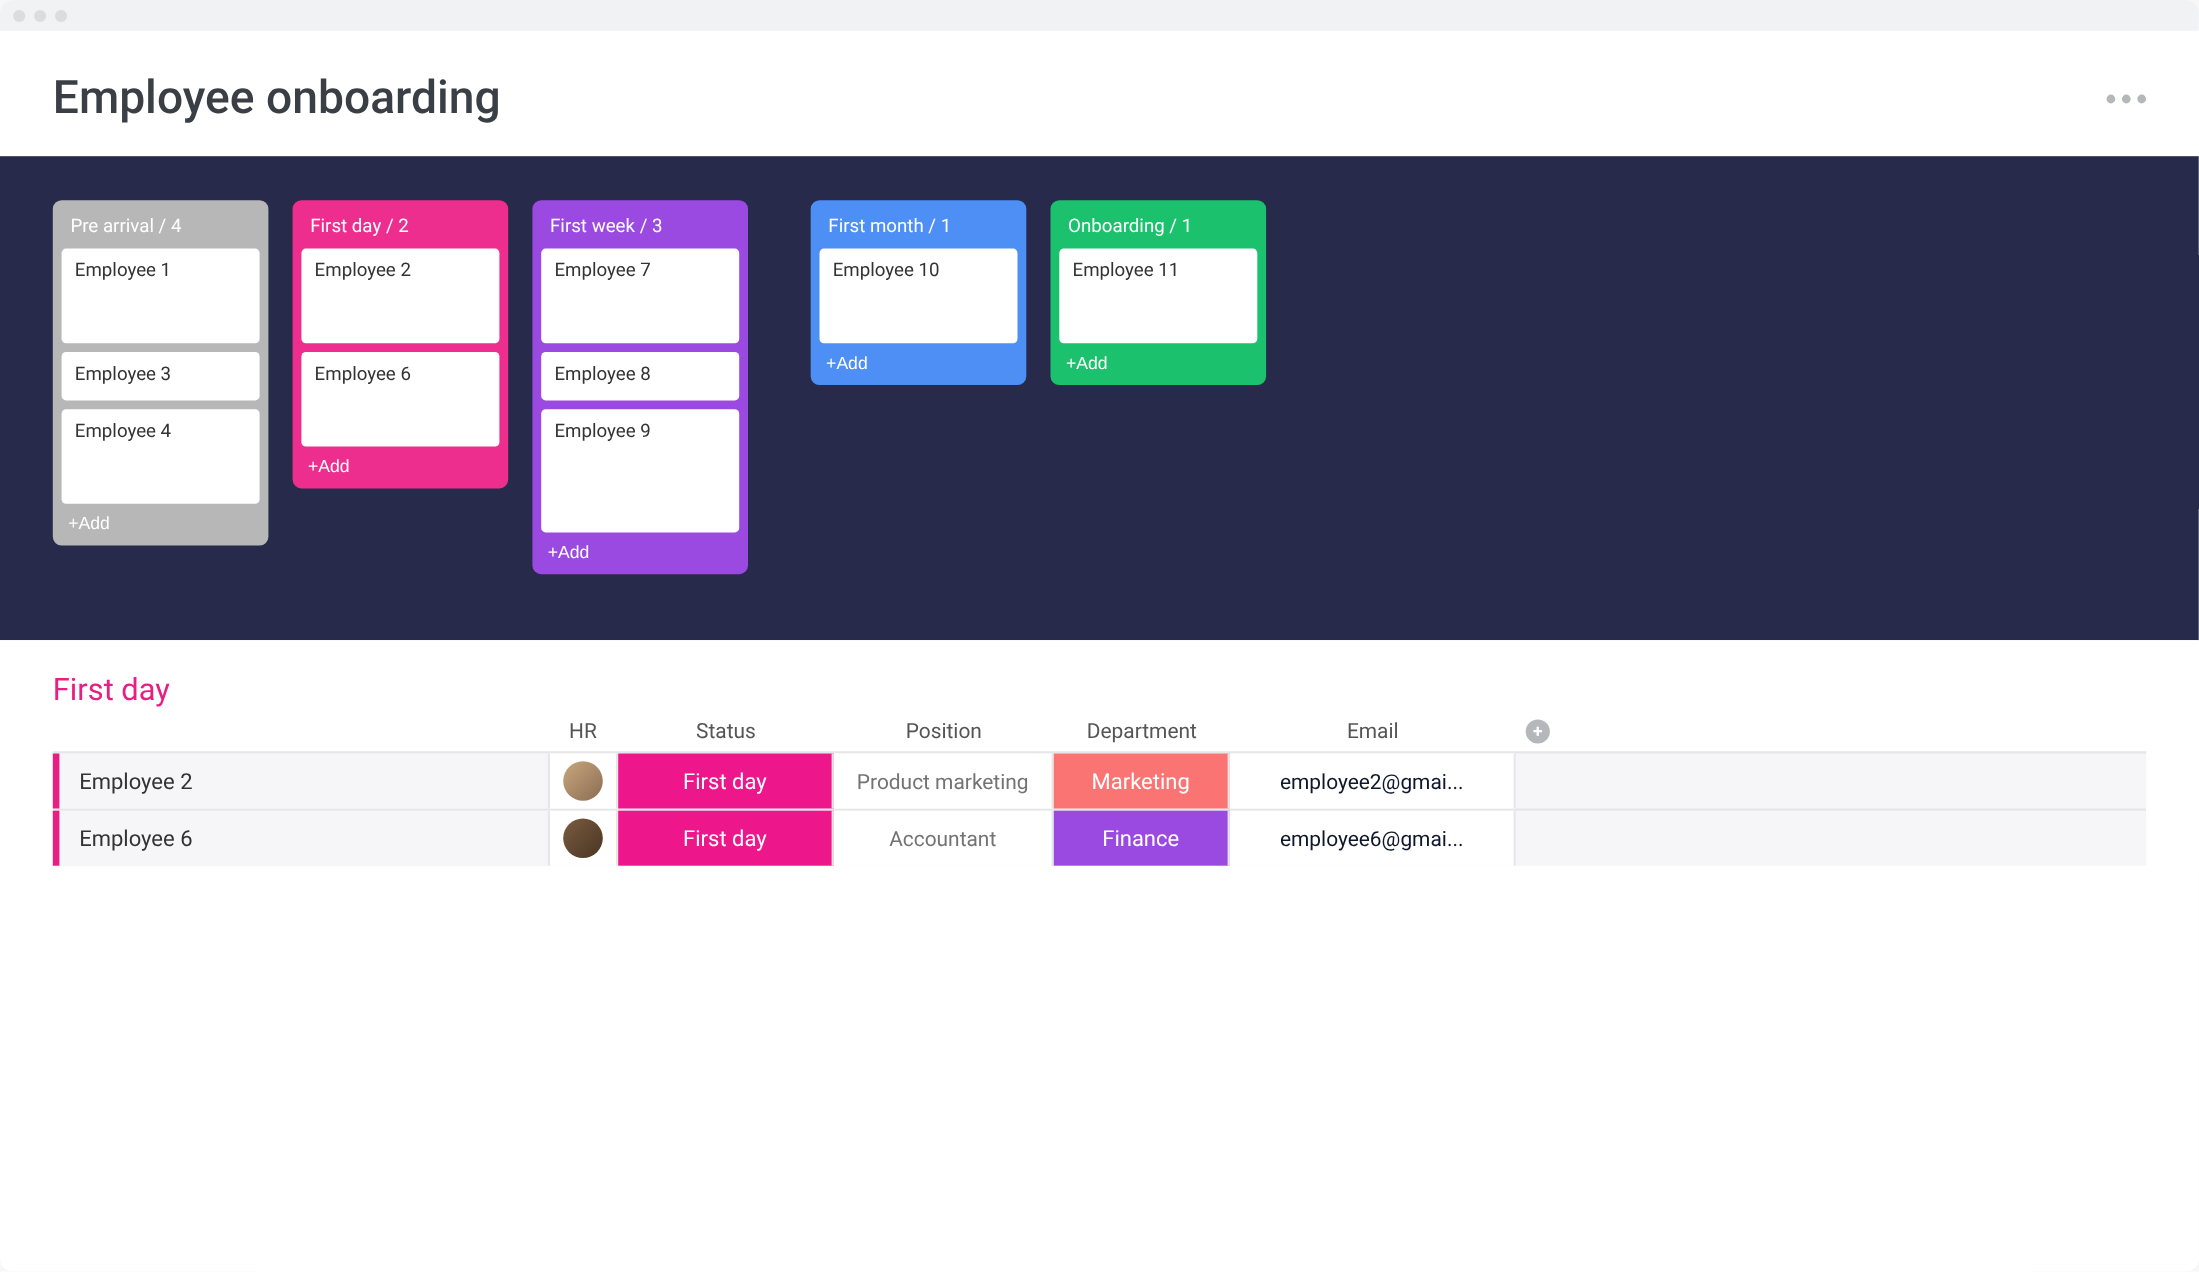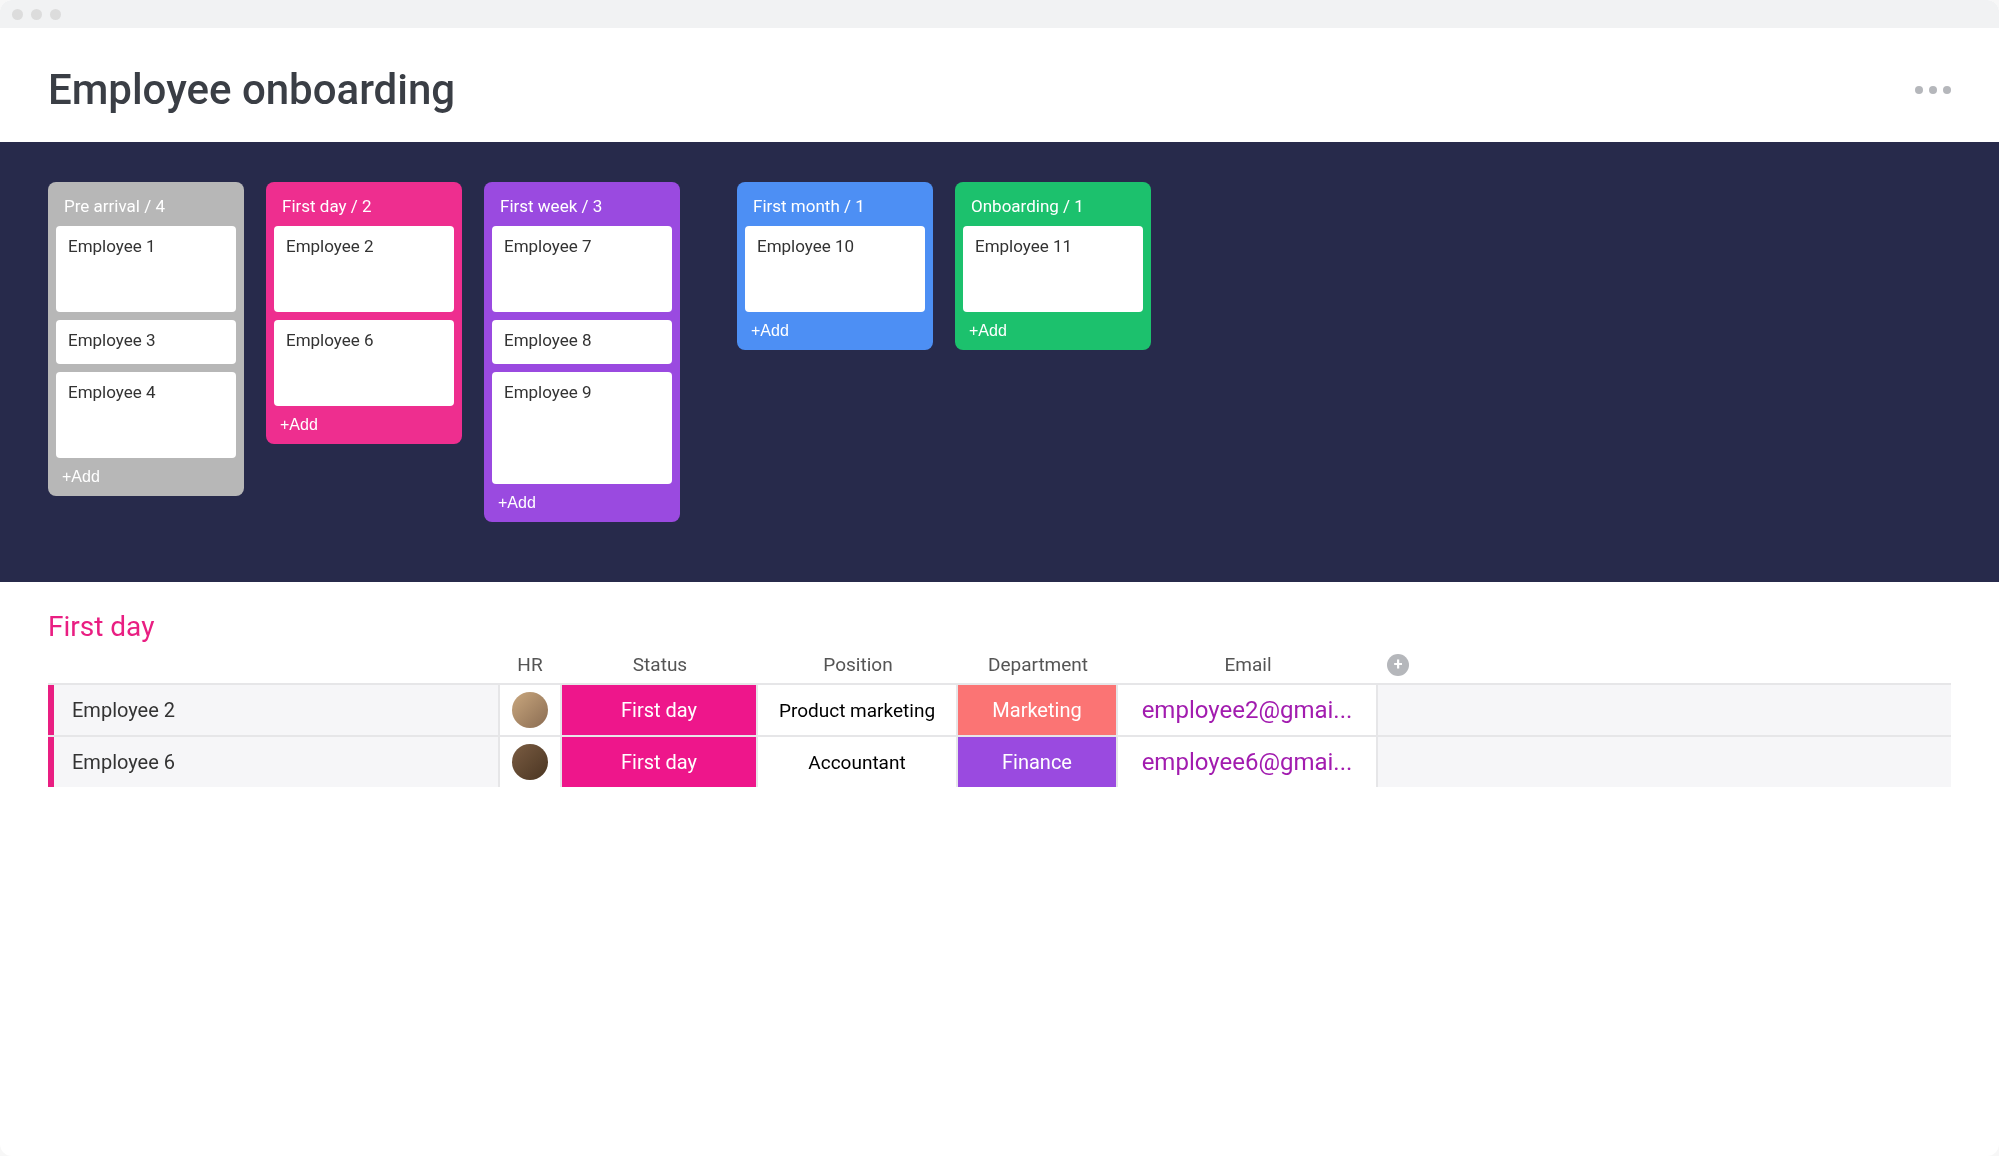--- a/index.html
+++ b/index.html
@@ -137,28 +137,28 @@
     }
     .avatar.b { background: linear-gradient(135deg,#7a5c42,#4a3522); }
     .pill {
       display: flex; align-items: center; justify-content: center;
       color: #fff; font-size: 20px;
       border-right: 2px solid #e6e6e8;
     }
     .plain-cell {
       display: flex; align-items: center; justify-content: center;
       background: #fff;
-      color: #000000;
+      color: #737373;
       font-size: 19px;
       border-right: 2px solid #e6e6e8;
     }
     .email-cell {
       display: flex; align-items: center; justify-content: center;
       background: #fff;
-      color: #a21caf; font-size: 24px;
+      color: #0f172a; font-size: 19px;
       border-right: 2px solid #e6e6e8;
       white-space: nowrap; overflow: hidden; text-overflow: ellipsis;
       padding: 0 20px;
     }
     .add-col {
       display: flex; align-items: center; justify-content: center;
     }
     .add-col-circle {
       width: 22px; height: 22px; border-radius: 50%;
       background: #b5b7bb;

